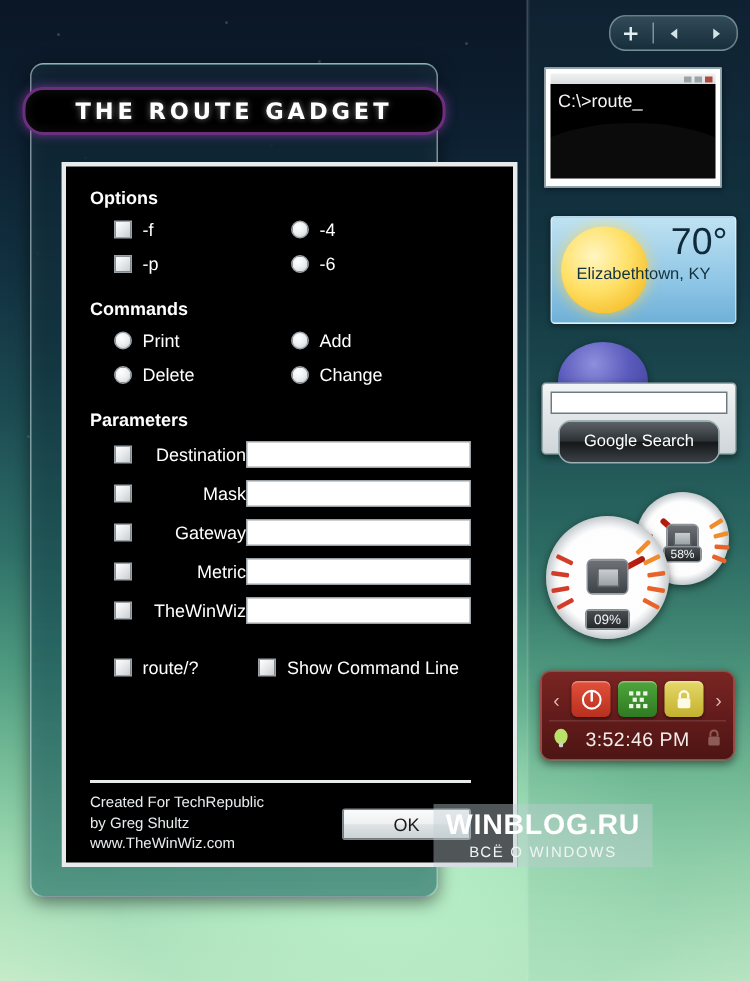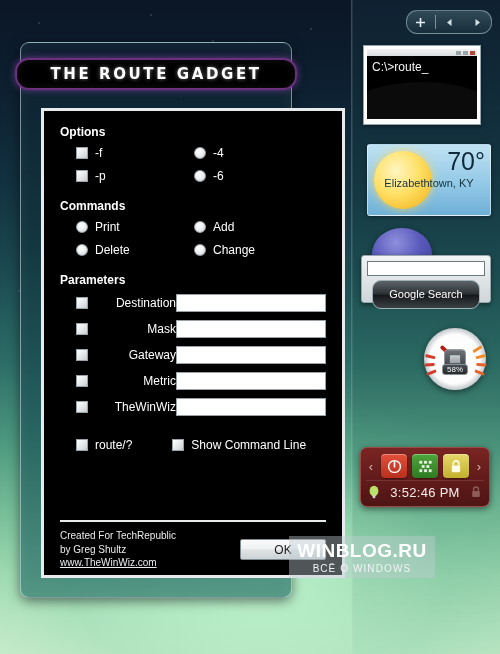--- a/index.html
+++ b/index.html
@@ -376,21 +376,21 @@
   }
 
   #route-body {
     position: absolute;
     left: 20px; top: 65px;
     width: 304px;
     height: 470px;
     background: #000000;
     border: 3px solid #e8ebec;
     box-sizing: border-box;
-    padding: 14px 16px 0 16px;
+    padding: 14px 28px 0 16px;
     display: flex;
     flex-direction: column;
   }
 
   .section-head {
     color: #ffffff;
     font-size: 12px;
     font-weight: bold;
     margin-bottom: 7px;
   }
@@ -461,21 +461,20 @@
     align-items: flex-start;
     justify-content: space-between;
   }
   #credit {
     color: #e9ecee;
     font-size: 10px;
     line-height: 1.32;
   }
   #credit-link {
     color: #e9ecee;
-    text-decoration: underline;
     display: inline-block;
     cursor: pointer;
   }
   #ok-button {
     width: 86px; height: 21px;
     margin-top: 10px;
     background: linear-gradient(180deg,#fbfbfb 0%,#eef0f1 48%,#dfe3e5 52%,#ccd2d5 100%);
     border: 1px solid #7f8a90;
     border-radius: 2px;
     color: #1a1a1a;
@@ -598,20 +597,38 @@
       <div class="tick o1" style="transform:rotate(94deg)"></div>
       <div class="tick o1" style="transform:rotate(112deg)"></div>
     </div>
     <div class="needle" style="transform:rotate(132deg); height:30%;"></div>
     <div class="chip">
         <div class="chip-core"></div>
       </div>
     <div class="meter-value">58%</div>
   </div>
 
+  <div class="meter" id="meter-cpu">
+    <div class="meter-ticks">
+      <div class="tick" style="transform:rotate(-118deg)"></div>
+      <div class="tick" style="transform:rotate(-100deg)"></div>
+      <div class="tick" style="transform:rotate(-82deg)"></div>
+      <div class="tick" style="transform:rotate(-64deg)"></div>
+      <div class="tick o2" style="transform:rotate(46deg)"></div>
+      <div class="tick o2" style="transform:rotate(64deg)"></div>
+      <div class="tick o1" style="transform:rotate(82deg)"></div>
+      <div class="tick o1" style="transform:rotate(100deg)"></div>
+      <div class="tick o1" style="transform:rotate(118deg)"></div>
+    </div>
+    <div class="needle" style="transform:rotate(-118deg);"></div>
+    <div class="chip">
+        <div class="chip-core"></div>
+      </div>
+    <div class="meter-value">09%</div>
+  </div>
 
 </div>
 
 <div class="gadget" id="control-gadget">
   <div id="control-row">
     <div class="ctl-arrow">‹</div>
 
     <div class="ctl-icon" id="ctl-power">
       <svg width="15" height="15" viewBox="0 0 16 16">
         <circle cx="8" cy="8" r="6.3" fill="none" stroke="#fff" stroke-width="1.5"></circle>

